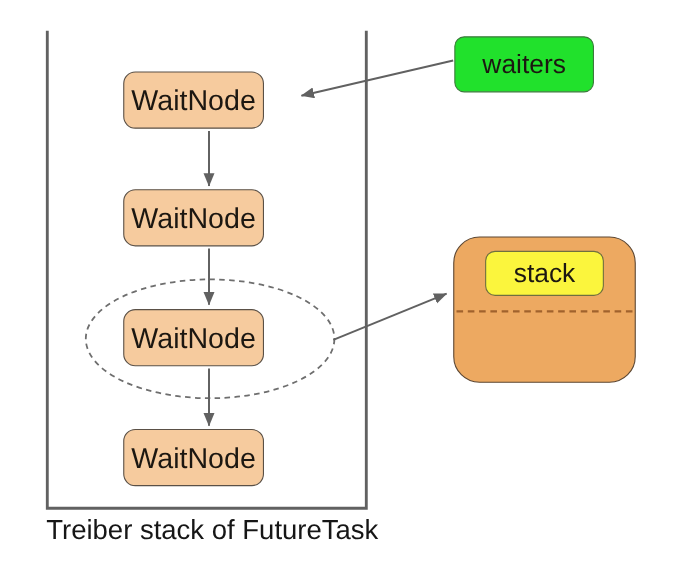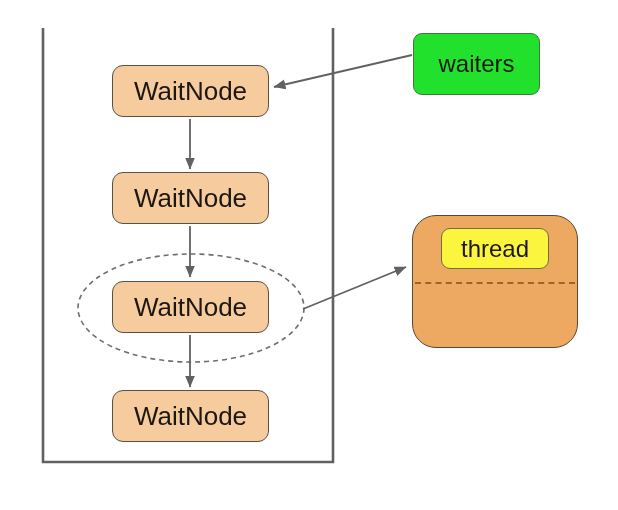--- a/index.html
+++ b/index.html
@@ -14,26 +14,26 @@
   .canvas{
     position:relative;width:618px;height:510px;background:#ffffff;
     font-family:"Liberation Sans", sans-serif;overflow:hidden;
   }
   .layer{position:absolute;left:0;top:0;}
   .box{
     position:absolute;display:flex;align-items:center;justify-content:center;
     box-sizing:border-box;color:var(--text);z-index:2;
   }
   .wait-node{
-    left:112px;width:157px;height:52px;
+    left:112px;width:128px;height:52px;
     background:var(--node-fill);border:1.5px solid var(--node-stroke);
     border-radius:11px;font-size:26px;
   }
   .waiters{
-    left:413px;top:33px;width:127px;height:62px;
+    left:413px;top:33px;width:127px;height:51px;
     background:var(--waiters-fill);border:1.5px solid var(--waiters-stroke);
     border-radius:9px;font-size:24px;
   }
   .detail{
     position:absolute;left:412px;top:215px;width:166px;height:133px;
     background:var(--detail-fill);border:1.5px solid var(--detail-stroke);
     border-radius:24px;box-sizing:border-box;z-index:2;
   }
   .thread{
     left:28px;top:12px;width:108px;height:41px;
@@ -84,18 +84,19 @@
   </svg>
 
   <div class="box wait-node" style="top:65px">WaitNode</div>
   <div class="box wait-node" style="top:172px">WaitNode</div>
   <div class="box wait-node" style="top:281px">WaitNode</div>
   <div class="box wait-node" style="top:390px">WaitNode</div>
 
   <div class="box waiters">waiters</div>
 
   <div class="detail">
-    <div class="box thread">thread</div>
+    <div class="box thread">stack</div>
     <div class="divider"></div>
   </div>
 
+  <div class="caption">Treiber stack of FutureTask</div>
 
 </div>
 
 </body></html>

